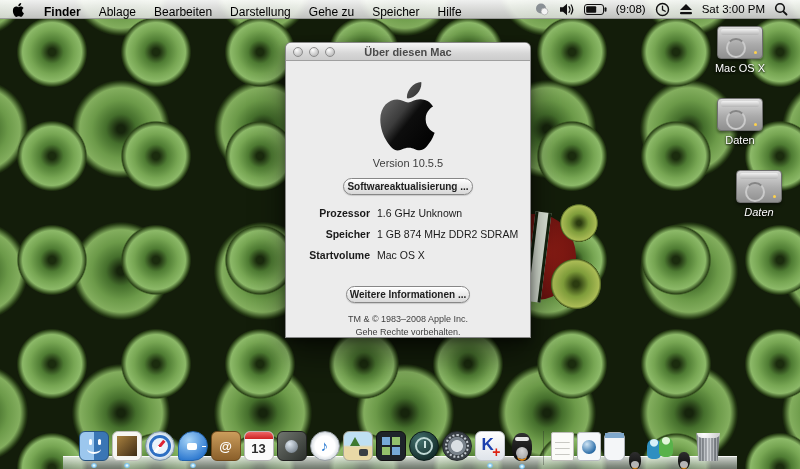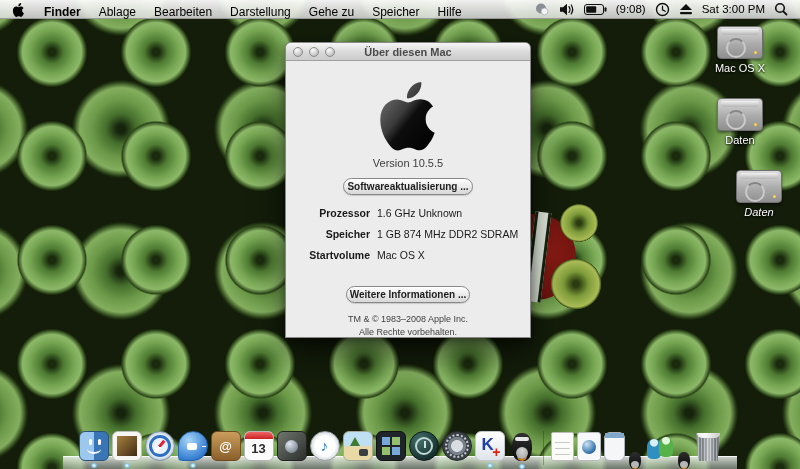--- a/index.html
+++ b/index.html
@@ -302,21 +302,21 @@
           <span class="info-value">1 GB 874 MHz  DDR2 SDRAM</span>
         </div>
         <div class="info-row">
           <span class="info-label">Startvolume</span>
           <span class="info-value">Mac OS X</span>
         </div>
       </div>
       <button class="pill-btn more-btn">Weitere Informationen ...</button>
       <div class="copyright">
         <div>TM &amp; © 1983–2008 Apple Inc.</div>
-        <div>Alle Rechte vorbehalten.</div>
+        <div>Gehe Rechte vorbehalten.</div>
       </div>
     </div>
   </div>
 
   <div class="dock">
     <div class="dock-inner">
       <div class="dock-shelf"></div>
       <div id="dock-icons" style="display:flex;align-items:flex-end;position:relative;">
           <div class="di i-finder">
             <span class="run-dot"></span>

